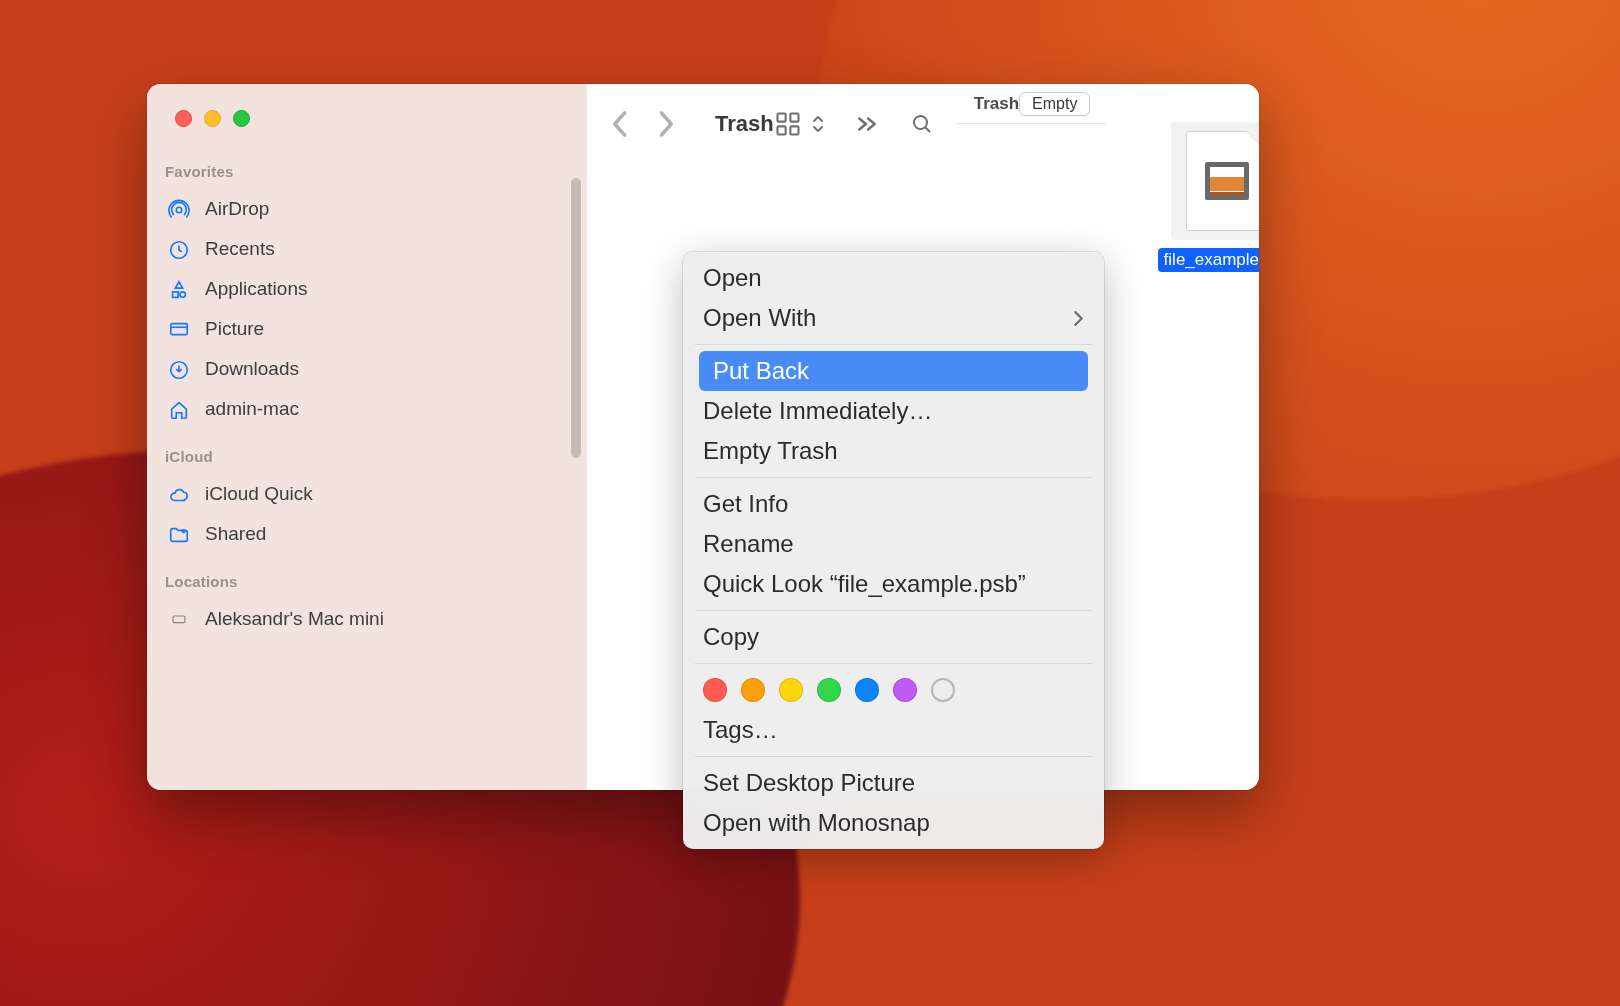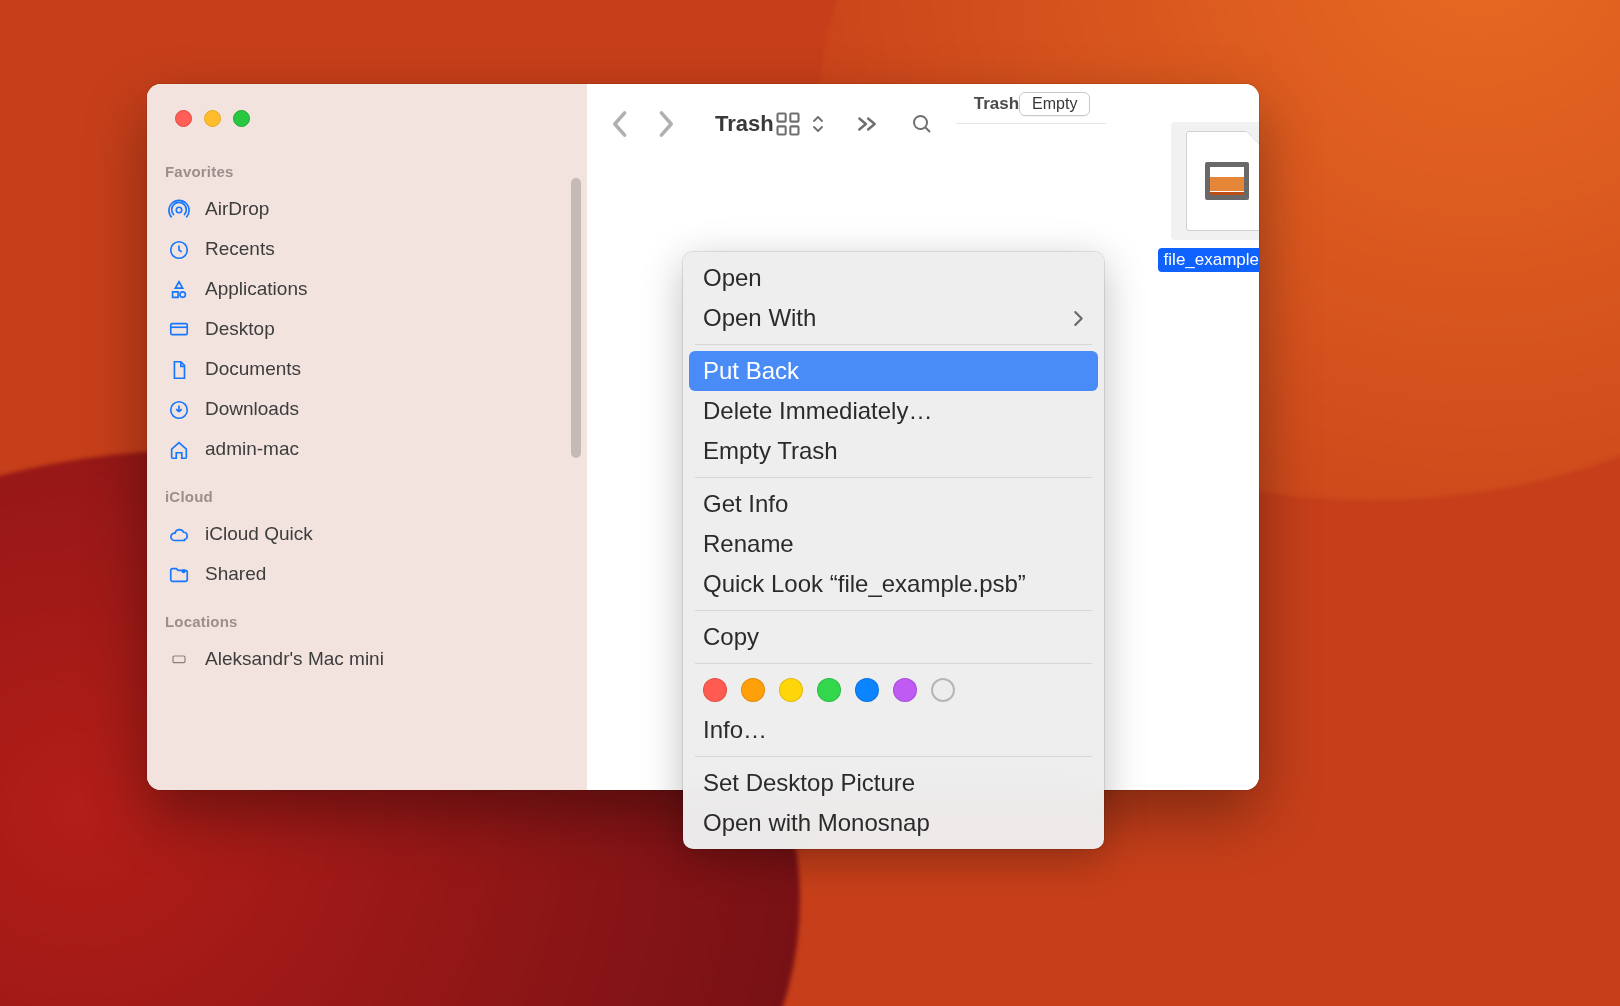--- a/index.html
+++ b/index.html
@@ -158,21 +158,21 @@
     backdrop-filter: blur(20px);
   }
   .ctx-item {
     font-size: 24px; color: #2b2b2b;
     padding: 6px 20px;
     display: flex; align-items: center;
     cursor: default;
   }
   .ctx-item.highlight {
     background: #4a8cf7; color: #fff;
-    margin: 0 6px; border-radius: 6px;
+    margin: 0 16px; border-radius: 6px;
     padding-left: 14px; padding-right: 14px;
   }
   .ctx-item .chev { margin-left: auto; color: #6b6b6b; }
   .ctx-sep { height: 1px; background: #d7d7d7; margin: 6px 12px; }
   .ctx-tags { display: flex; gap: 14px; padding: 8px 20px; }
   .tag-dot {
     width: 24px; height: 24px; border-radius: 50%;
     box-shadow: inset 0 0 0 1px rgba(0,0,0,0.12);
   }
   .tag-none { background: #ededed; box-shadow: inset 0 0 0 2px #b6b6b6; }
@@ -225,32 +225,23 @@
       <span>Applications</span>
     </div>
 
     <div class="sb-item">
       <span class="sb-icon">
         <svg viewBox="0 0 24 24" width="22" height="22" fill="none" stroke="currentColor" stroke-width="1.8">
             <rect x="3" y="5" width="18" height="12" rx="1.5"></rect>
             <path d="M3 9h18"></path>
           </svg>
       </span>
-      <span>Desktop</span>
-    </div>
-
-    <div class="sb-item">
-      <span class="sb-icon">
-        <svg viewBox="0 0 24 24" width="22" height="22" fill="none" stroke="currentColor" stroke-width="1.8">
-            <path d="M7 3h7l4 4v14H7z"></path>
-            <path d="M14 3v5h4"></path>
-          </svg>
-      </span>
-      <span>Documents</span>
-    </div>
+      <span>Picture</span>
+    </div>
+
 
     <div class="sb-item">
       <span class="sb-icon">
         <svg viewBox="0 0 24 24" width="22" height="22" fill="none" stroke="currentColor" stroke-width="1.8">
             <circle cx="12" cy="12" r="9"></circle>
             <path d="M12 7v7m0 0l-3-3m3 3l3-3"></path>
           </svg>
       </span>
       <span>Downloads</span>
     </div>
@@ -405,21 +396,21 @@
 
   <div class="tag-dot" style="background: rgb(255, 91, 81);"></div>
       <div class="tag-dot" style="background: rgb(255, 159, 10);"></div>
       <div class="tag-dot" style="background: rgb(255, 214, 10);"></div>
       <div class="tag-dot" style="background: rgb(50, 215, 75);"></div>
       <div class="tag-dot" style="background: rgb(10, 132, 255);"></div>
       <div class="tag-dot" style="background: rgb(191, 90, 242);"></div>
       <div class="tag-dot tag-none"></div>
     </div>
   <div class="ctx-item">
-      <span>Info…</span>
+      <span>Tags…</span>
     </div>
   <div class="ctx-sep"></div>
   <div class="ctx-item">
       <span>Set Desktop Picture</span>
     </div>
   <div class="ctx-item">
       <span>Open with Monosnap</span>
     </div>
 </div>
 

